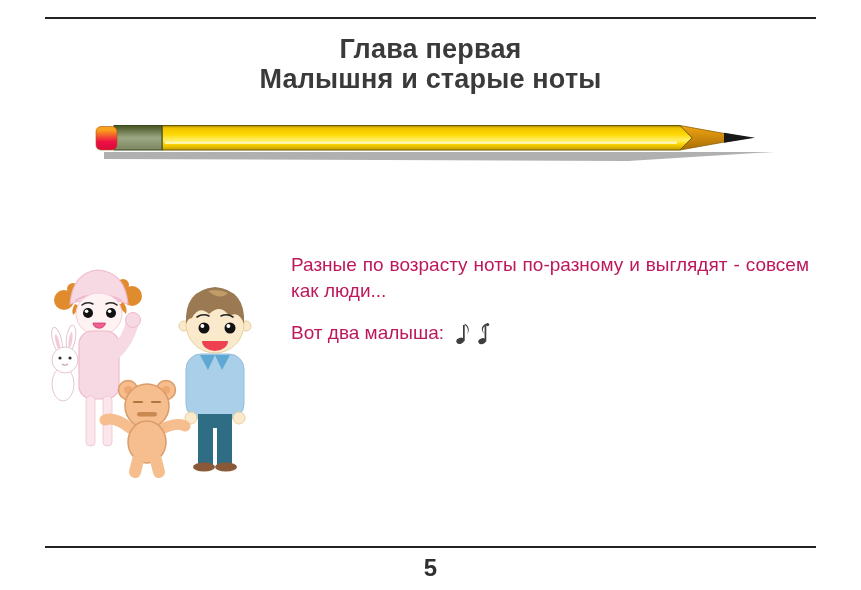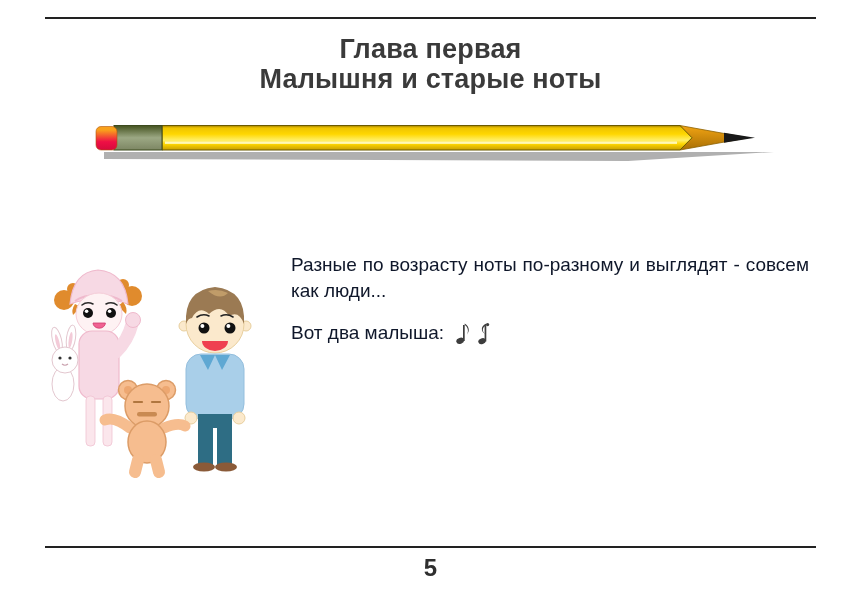--- a/index.html
+++ b/index.html
@@ -19,21 +19,21 @@
   .rule-bottom{top:546px;}
   .title{
     position:absolute;top:34px;left:0;width:100%;
     text-align:center;font-weight:bold;color:#3a3a3a;
     font-size:27px;line-height:30px;letter-spacing:.2px;
   }
   .pencil-wrap{position:absolute;left:88px;top:118px;width:690px;height:46px;}
   .kids-wrap{position:absolute;left:48px;top:258px;width:215px;height:224px;}
   .textblock{
     position:absolute;left:291px;top:252px;width:518px;
-    font-size:19px;line-height:26px;color:#0f172a;
+    font-size:19px;line-height:26px;color:#be185d;
   }
   .textblock p{margin:0;text-align:justify;}
   .note-line{
     margin-top:16px;display:flex;align-items:center;text-align:right;
   }
   .note-line .label{white-space:nowrap;}
   .note-icons{display:flex;align-items:flex-end;gap:7px;margin-left:12px;}
   .page-number{
     position:absolute;top:554px;left:0;width:100%;
     text-align:center;font-weight:bold;font-size:24px;color:#2f2f2f;

